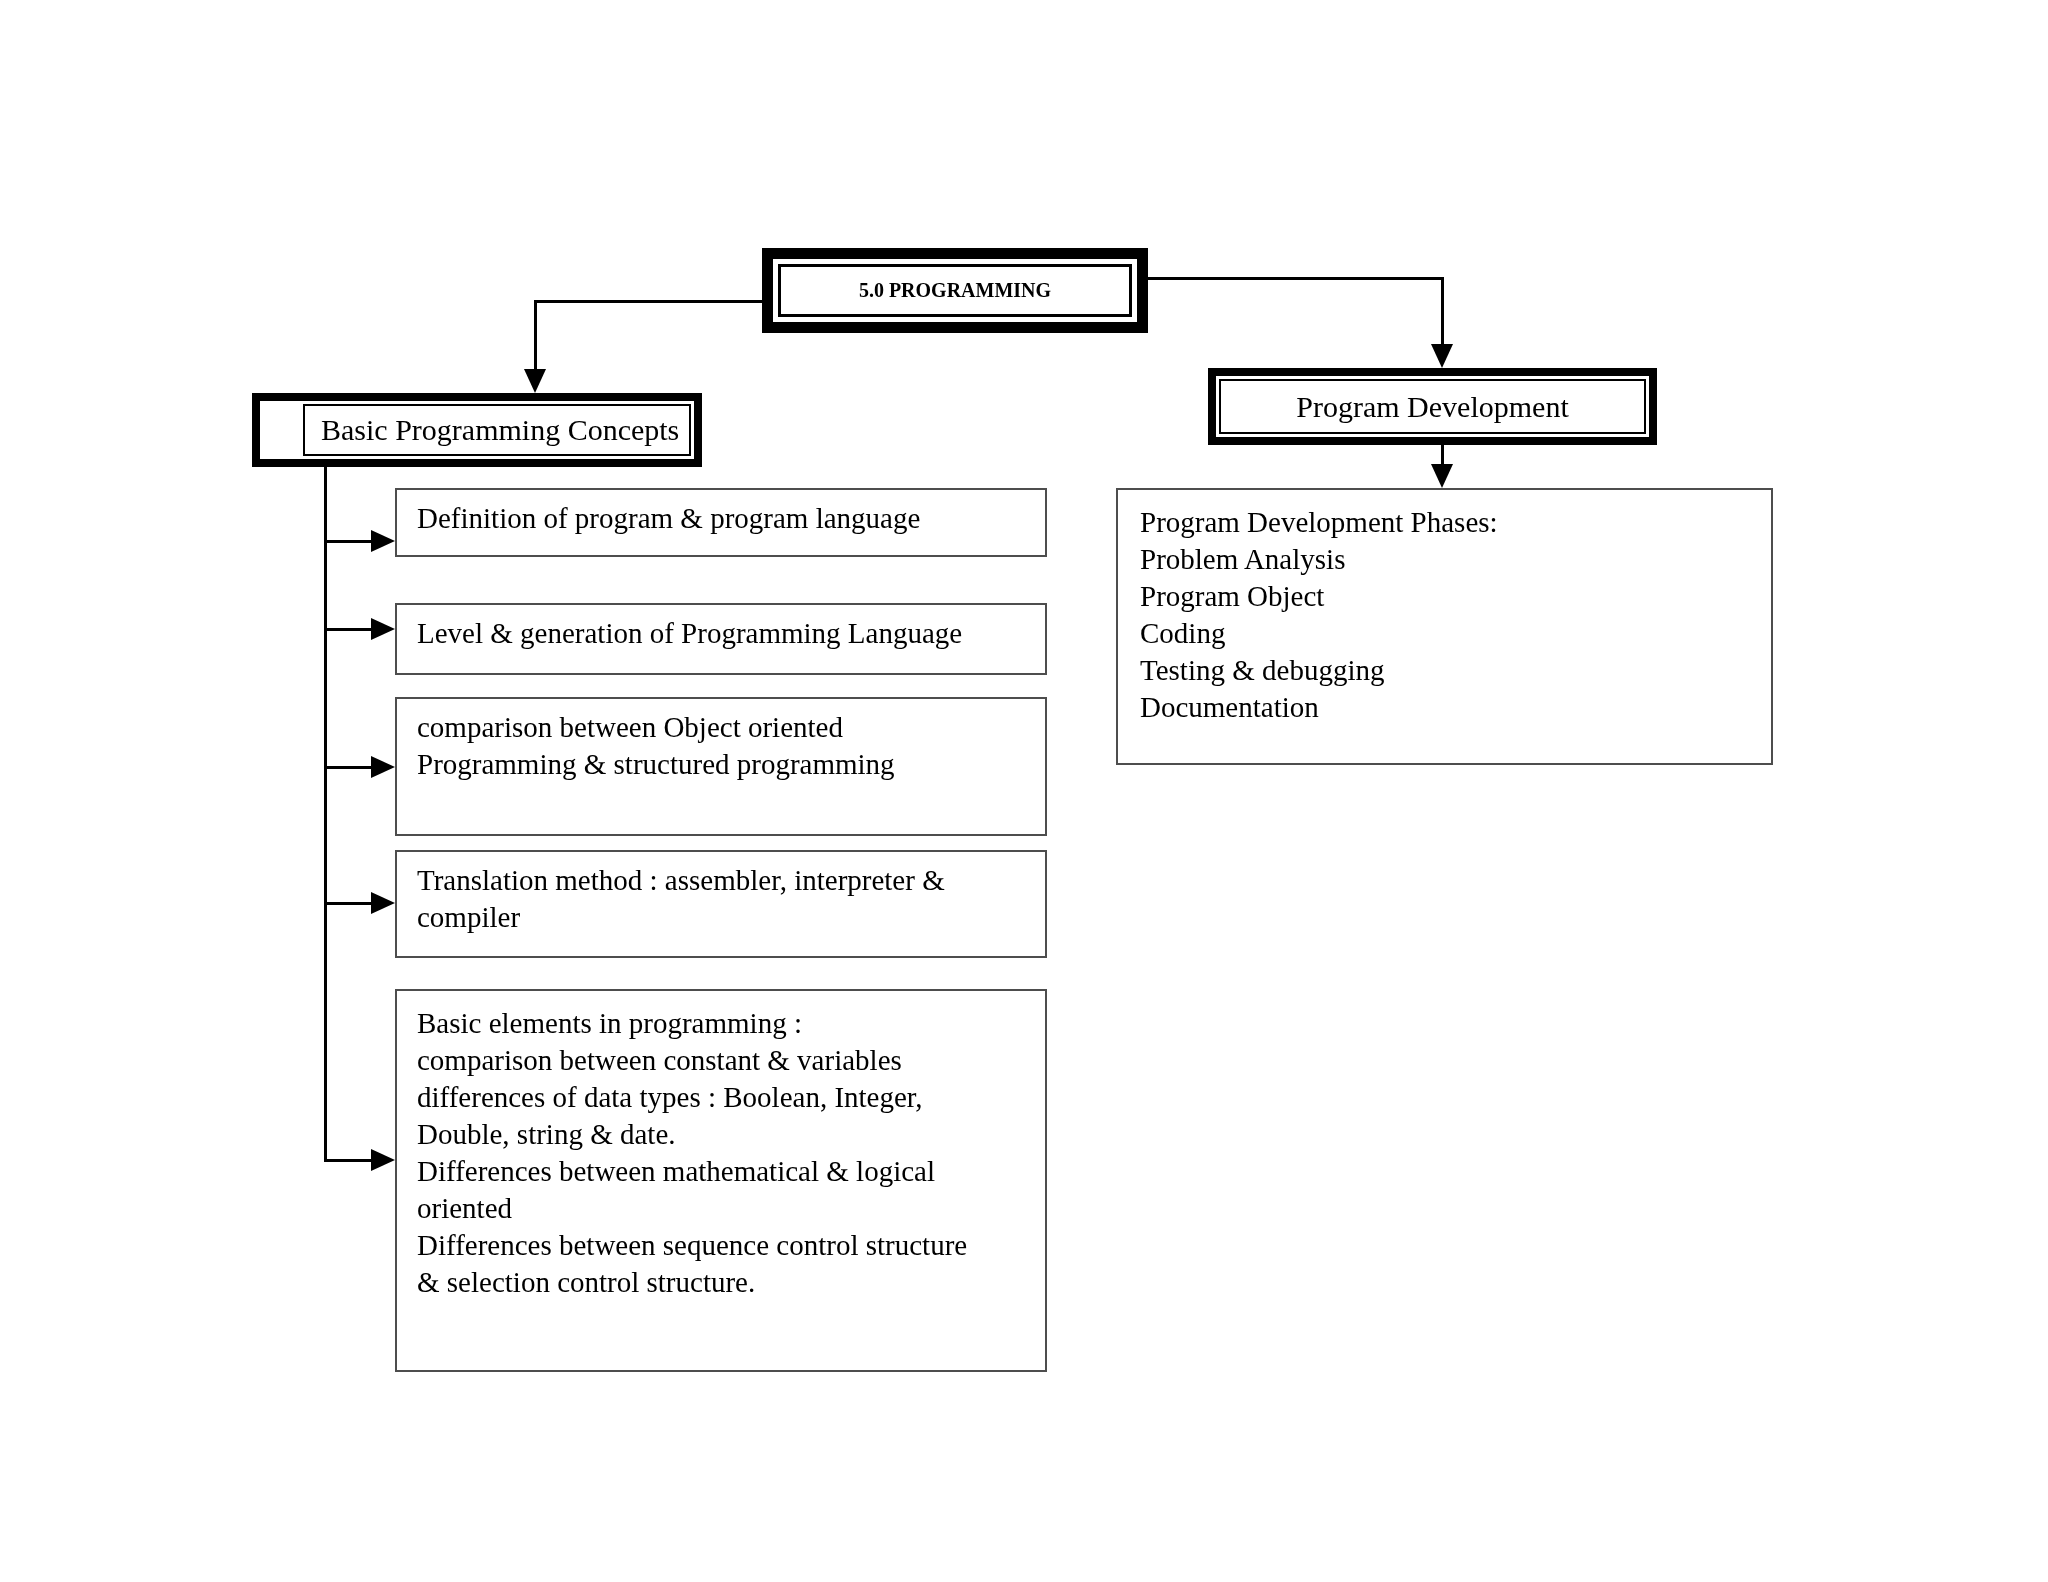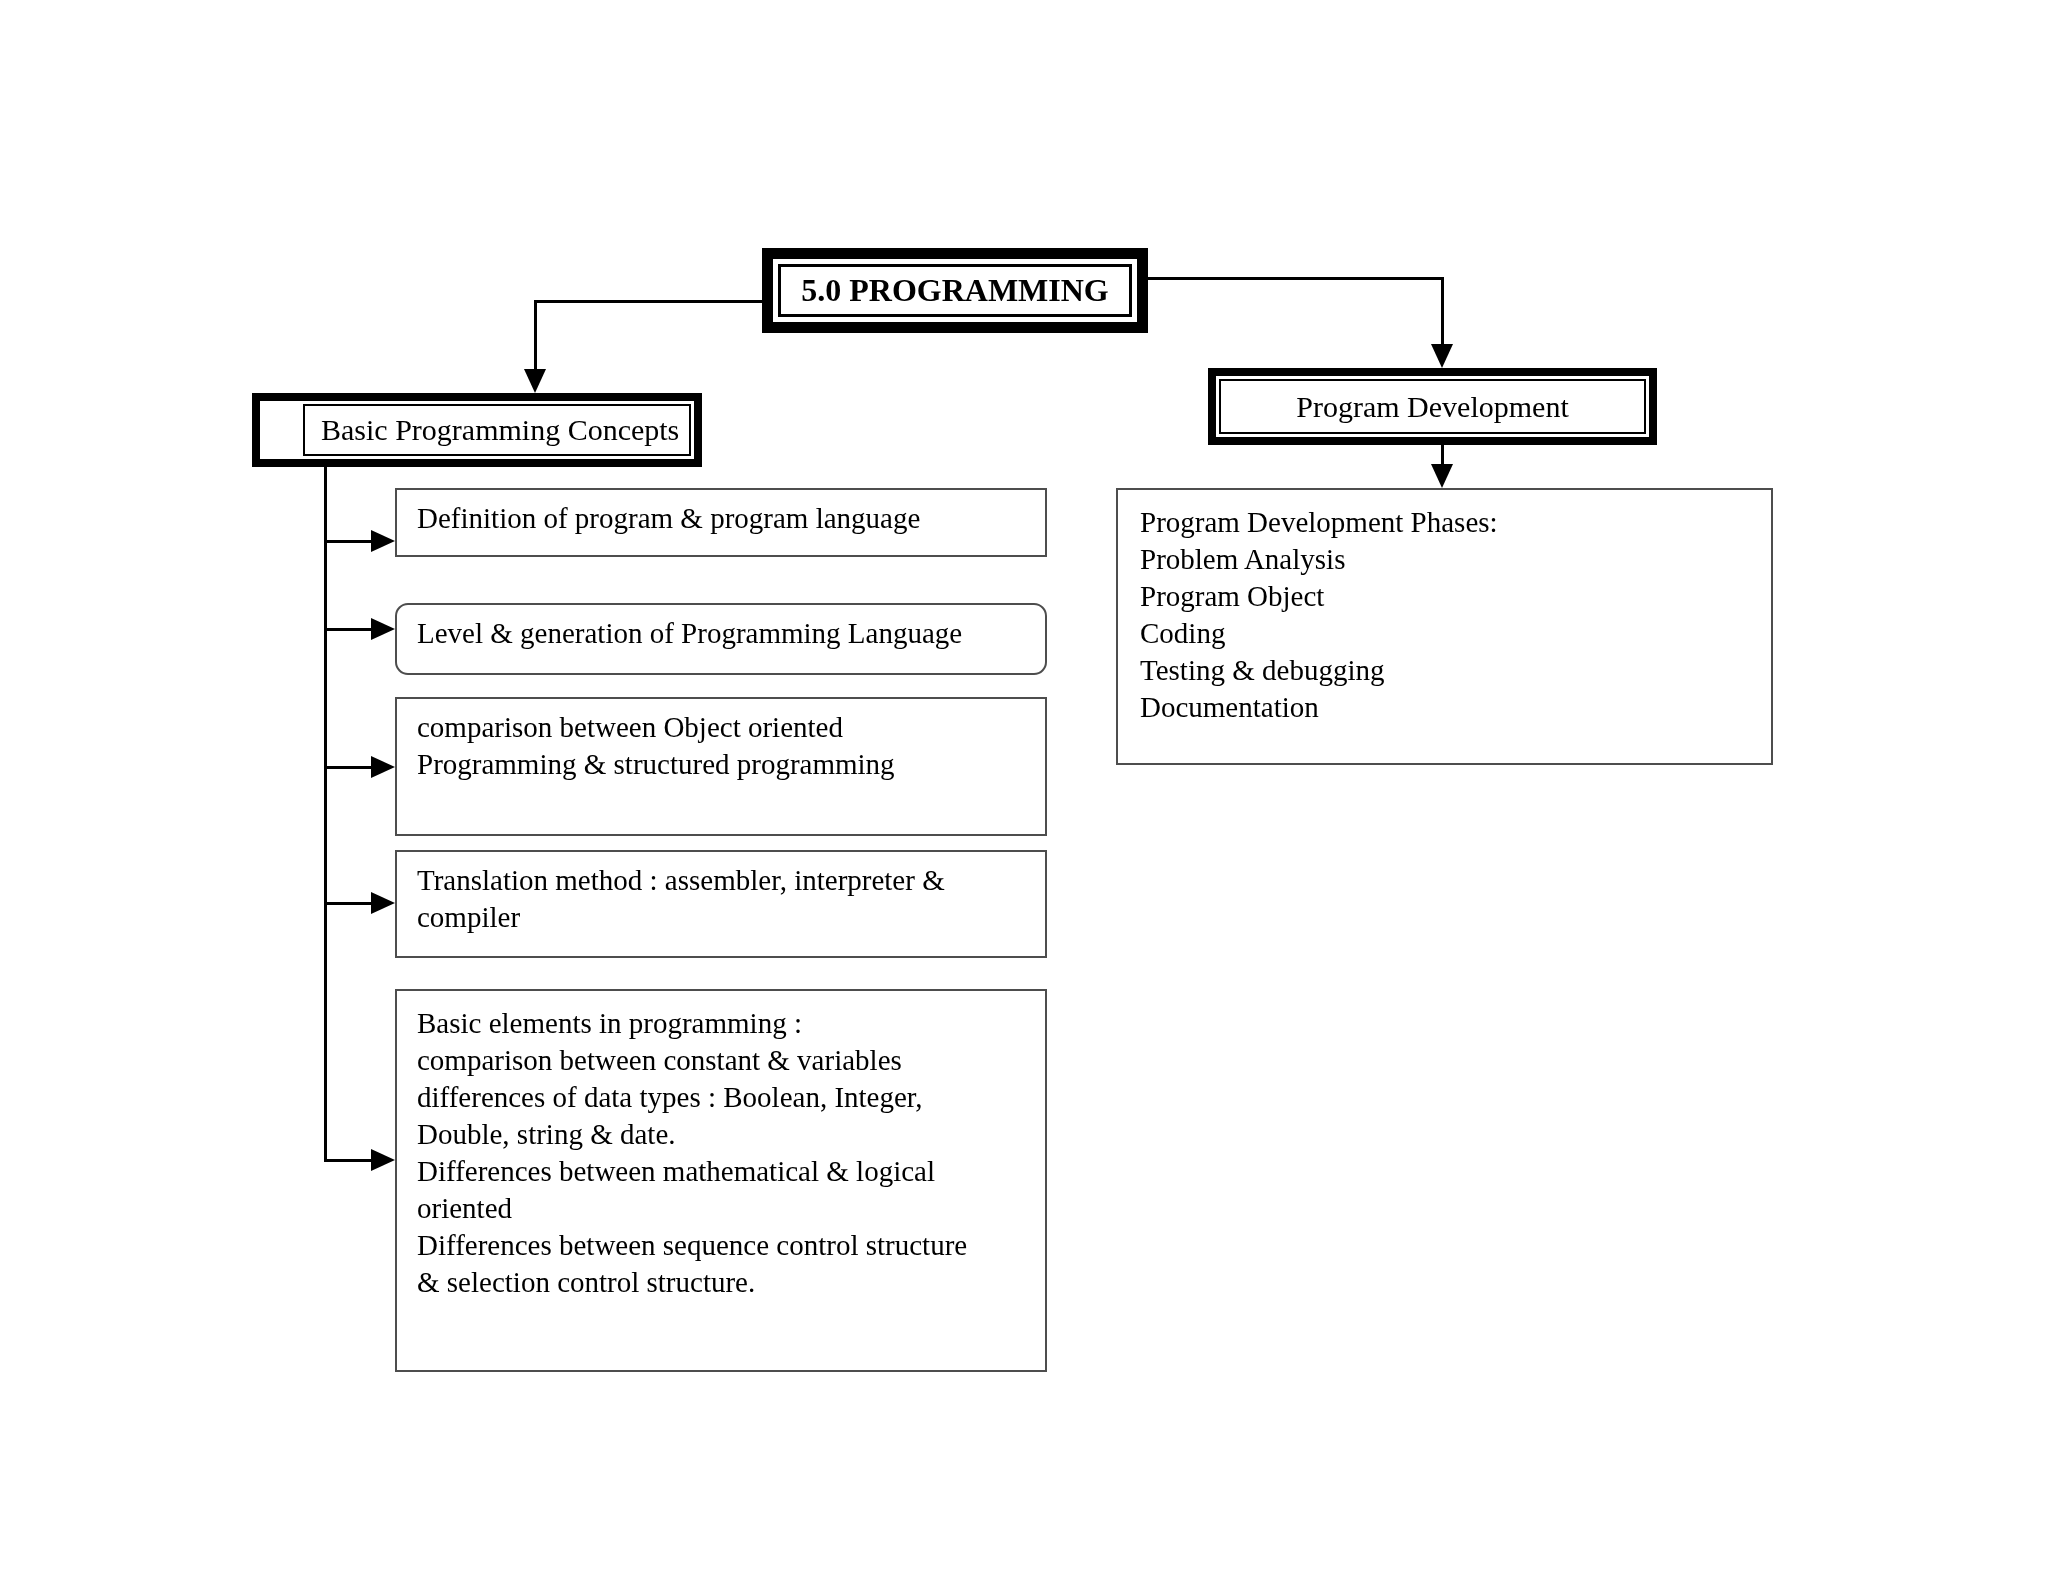--- a/index.html
+++ b/index.html
@@ -23,37 +23,37 @@
   .thick-outer .thick-inner {
     position: absolute;
     inset: 3px;
     border: 2px solid #000;
     display: flex;
     align-items: center;
     font-size: 30px;
     white-space: nowrap;
   }
   #box-prog { left: 762px; top: 248px; width: 386px; height: 85px; border-width: 11px; }
-  #box-prog .thick-inner { inset: 5px; border-width: 3px; justify-content: center; font-weight: bold; font-size: 32px; }
+  #box-prog .thick-inner { inset: 5px; border-width: 3px; justify-content: center; font-weight: bold; font-size: 20px; }
   #box-basic { left: 252px; top: 393px; width: 450px; height: 74px; }
   #box-basic .thick-inner { padding-left: 16px; margin-left: 40px; }
   #box-progdev { left: 1208px; top: 368px; width: 449px; height: 77px; }
   #box-progdev .thick-inner { justify-content: center; }
 
   .thin-box {
     position: absolute;
     border: 2px solid #4d4d4d;
     background: #fff;
     box-sizing: border-box;
     font-size: 29px;
     line-height: 37px;
     padding: 10px 20px;
   }
   #topic-0 { left: 395px; top: 488px;  width: 652px; height: 69px;  }
-  #topic-1 { left: 395px; top: 603px;  width: 652px; height: 72px; border-radius: 13px;  }
+  #topic-1 { left: 395px; top: 603px;  width: 652px; height: 72px;  }
   #topic-2 { left: 395px; top: 697px;  width: 652px; height: 139px; }
   #topic-3 { left: 395px; top: 850px;  width: 652px; height: 108px; }
   #topic-4 { left: 395px; top: 989px;  width: 652px; height: 383px; padding-top: 14px; }
   #phases-box { left: 1116px; top: 488px; width: 657px; height: 277px; padding: 14px 22px; }
 
   
   .line { position: absolute; background: #000; }
   .arrow-down {
     position: absolute; width: 0; height: 0;
     border-left: 11px solid transparent;

